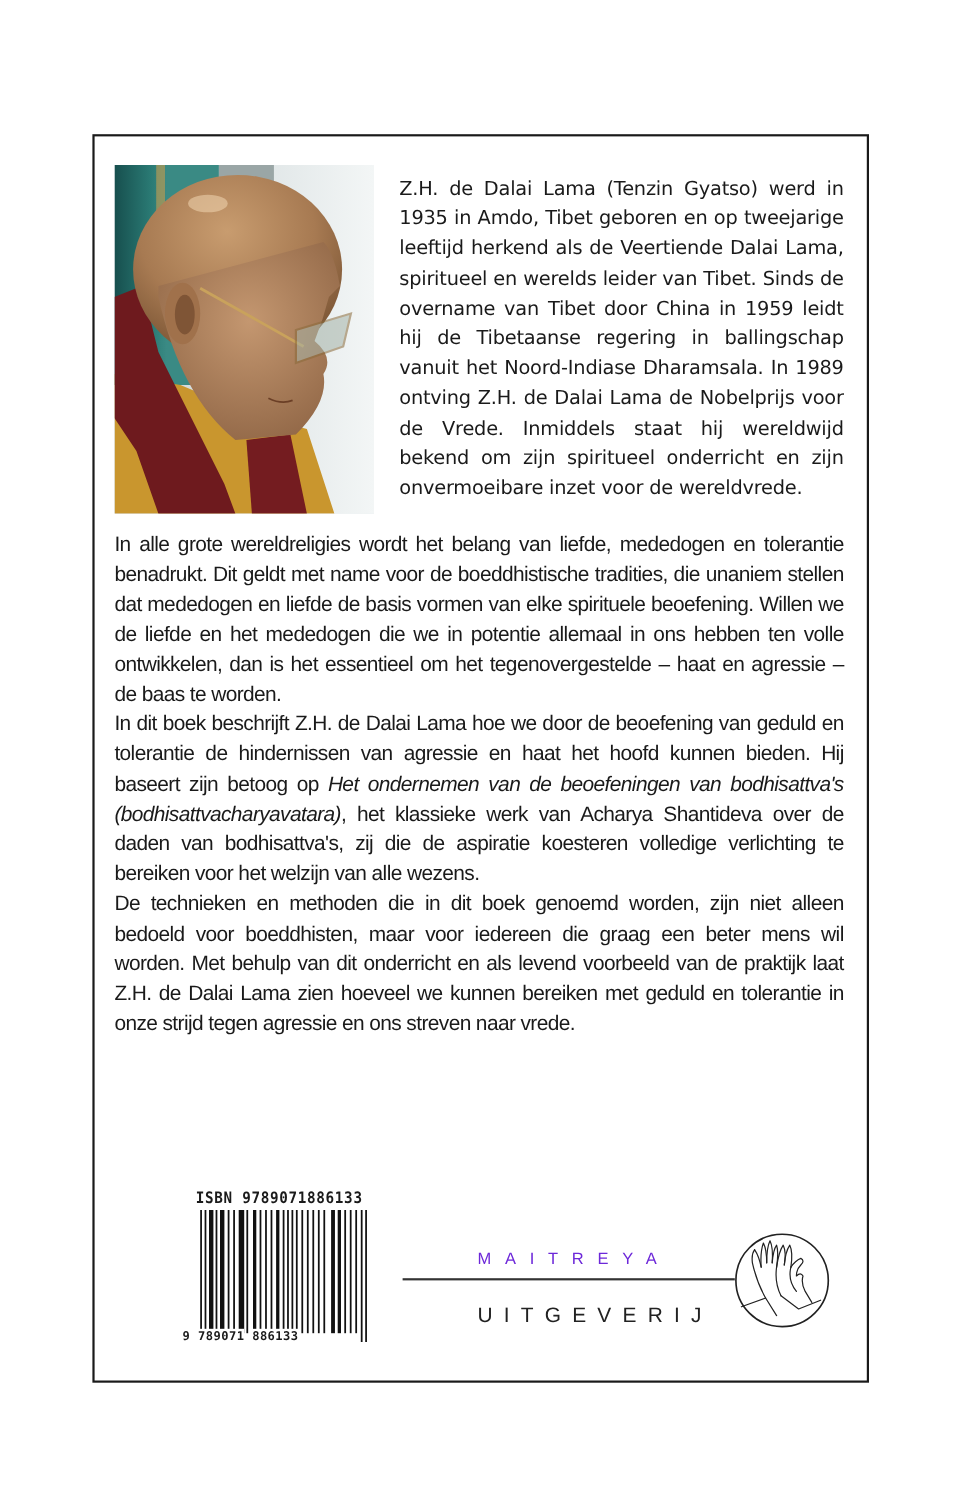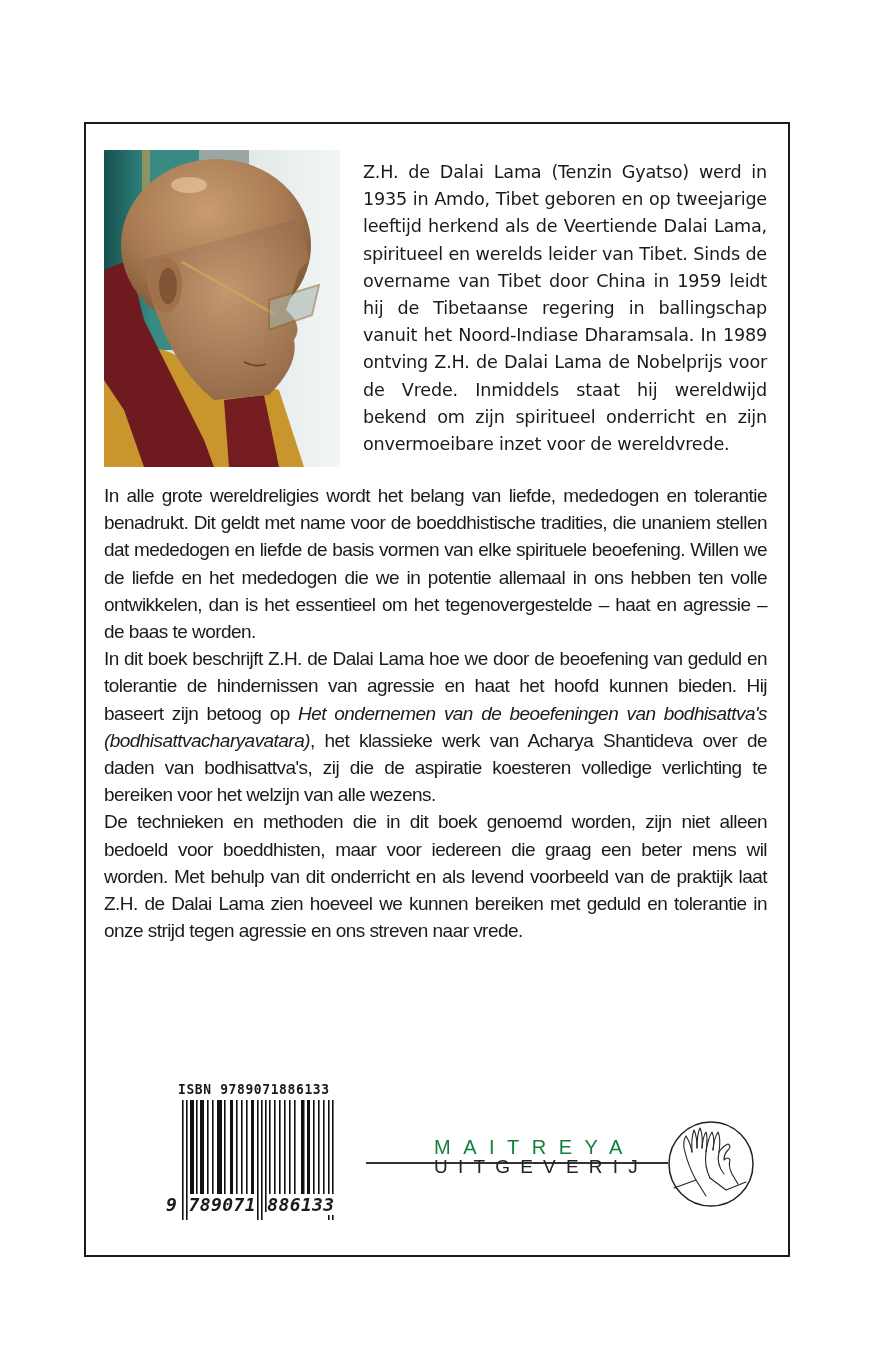--- a/index.html
+++ b/index.html
@@ -28,34 +28,34 @@
     .body-text p { margin: 0; }
     .body-text em { font-style: italic; }
     .barcode {
       position: absolute; left: 166px; top: 1082px; width: 176px; height: 144px;
     }
     .isn-top {
       position: absolute; left: 12px; top: 0; font-family: "DejaVu Sans Mono", monospace;
       font-size: 13px; font-weight: bold; letter-spacing: 0.6px; transform: scaleY(1.1);
     }
     .isn-bot {
-      position: absolute; left: 0; top: 112px; width: 176px; font-family: "DejaVu Sans Mono", monospace;
-      font-size: 18px; font-weight: bold; letter-spacing: 0.4px; font-style: italic;
+      position: absolute; left: 0; top: 126px; width: 176px; font-family: "DejaVu Sans Mono", monospace;
+      font-size: 11px; font-weight: bold; letter-spacing: 0.4px;
     }
     .isn-bot span { background: #fff; }
     .logo {
       position: absolute; left: 366px; top: 1118px; width: 392px; height: 92px;
     }
     .logo .line { position: absolute; left: 0; top: 44px; width: 302px; height: 1.5px; background: #333; }
     .logo .name1 {
       position: absolute; left: 68px; top: 18px; font-family: "Liberation Sans", sans-serif;
-      font-size: 20px; letter-spacing: 12.5px; color: #15803d;
+      font-size: 15px; letter-spacing: 12.5px; color: #6d28d9;
     }
     .logo .name2 {
-      position: absolute; left: 68px; top: 38px; font-family: "Liberation Sans", sans-serif;
+      position: absolute; left: 68px; top: 68px; font-family: "Liberation Sans", sans-serif;
       font-size: 19px; letter-spacing: 10.2px; color: #222;
     }
     .logo .emblem { position: absolute; left: 300px; top: 0; width: 90px; height: 90px; }
   </style>
 </head>
 <body>
 
 <div class="frame"></div>
 
 <div class="photo">

